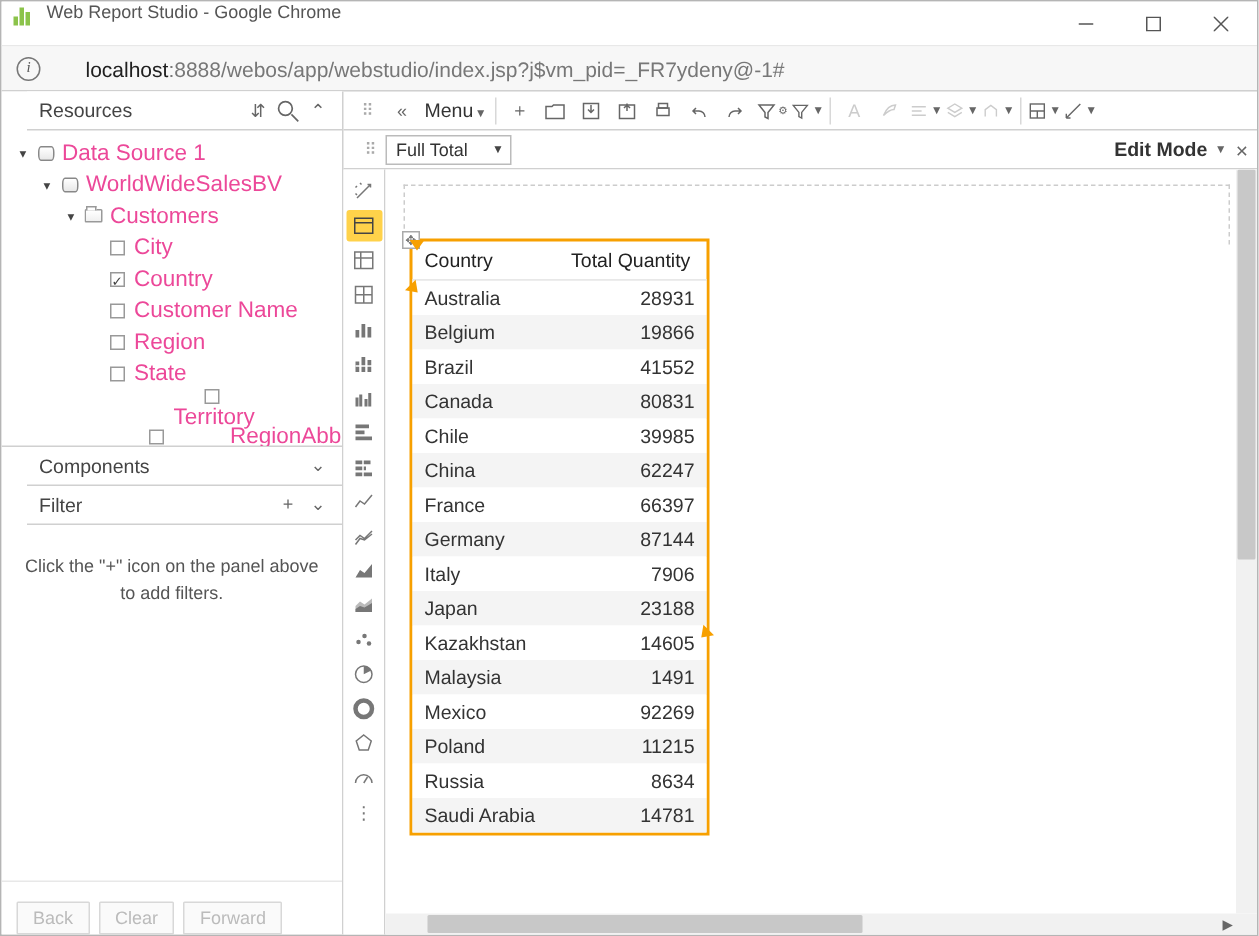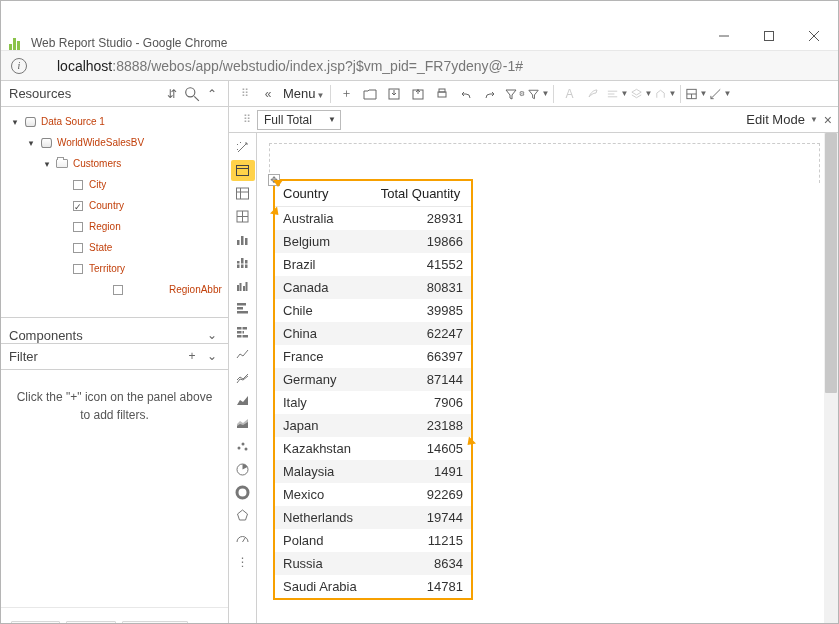--- a/index.html
+++ b/index.html
@@ -1,79 +1,79 @@
 <!DOCTYPE html>
 <html><head>
 <meta charset="utf-8">
 <style>
 * { box-sizing: border-box; margin: 0; padding: 0; font-family: "Segoe UI", Arial, sans-serif; }
 body { width: 839px; height: 624px; background: #fff; border: 1px solid #b5b5b5; overflow: hidden; font-size: 12px; color: #333; }
 
 
-.titlebar { height: 30px; background: #fff; display: flex; align-items: flex-end; padding: 0 2px 0 8px; border-bottom: 1px solid #e8e8e8; margin-top: 20px; }
+.titlebar { height: 30px; background: #fff; display: flex; align-items: flex-start; padding: 0 2px 0 8px; border-bottom: 1px solid #e8e8e8; }
 .app-icon { width: 16px; height: 16px; margin-right: 6px; display: flex; gap: 1px; align-items: flex-end; }
 .app-icon span { display: inline-block; width: 3px; background: #8bc34a; }
 .app-icon span:nth-child(1){height:6px}.app-icon span:nth-child(2){height:12px}.app-icon span:nth-child(3){height:9px}
 .title-text { flex: 1; font-size: 12px; color: #555; }
 .winbtn { width: 45px; height: 29px; display: flex; align-items: center; justify-content: center; color: #555; }
 .winbtn svg { width: 10px; height: 10px; }
 
 
 .addressbar { height: 30px; display: flex; align-items: center; padding: 0 10px; border-bottom: 1px solid #d0d0d0; background: #f7f7f7; }
 .info-icon { width: 16px; height: 16px; border: 1px solid #777; border-radius: 50%; display: flex; align-items: center; justify-content: center; font-size: 10px; font-style: italic; font-family: Georgia, serif; margin-right: 8px; color: #555; }
 .url { font-size: 14px; color: #202020; }
 .url .host { color: #202020; padding-left: 22px; }
 .url .path { color: #777; }
 
 
 .main { display: flex; height: calc(624px - 62px); }
 .left { width: 228px; border-right: 1px solid #d0d0d0; display: flex; flex-direction: column; background: #fff; }
 .right { flex: 1; display: flex; flex-direction: column; min-width: 0; }
 
 
-.pheader { height: 26px; display: flex; align-items: center; padding: 0 8px; border-bottom: 1px solid #d0d0d0; background: #fff; color: #444; }
+.pheader { height: 26px; display: flex; align-items: center; padding: 0 8px; border-bottom: 1px solid #d0d0d0; background: #fff; color: #444; margin-left: 17px; }
 .pheader .label { flex: 1; font-size: 13px; }
 .pheader .picon { width: 16px; height: 16px; display: flex; align-items: center; justify-content: center; margin-left: 4px; color: #666; }
 
 
 .tree { flex: 1; overflow: auto; padding: 4px 0 4px 4px; border-bottom: 1px solid #d0d0d0; }
 .tnode { display: flex; align-items: center; height: 21px; white-space: nowrap; padding-left: 4px; }
 .tw { width: 12px; height: 12px; display: inline-flex; align-items: center; justify-content: center; margin-right: 2px; }
 .twist { font-size: 9px; color: #444; }
 .nicon { width: 14px; height: 12px; display: inline-flex; align-items: center; justify-content: center; margin-right: 4px; }
 .cyl { width: 11px; height: 10px; border: 1px solid #888; border-radius: 2px/4px; background: linear-gradient(#fff,#e8e8e8); }
 .fold { width: 12px; height: 9px; border: 1px solid #999; border-radius: 1px; background: #fff; position: relative; }
 .fold:before { content:""; position:absolute; top:-3px; left:0; width:5px; height:2px; border:1px solid #999; border-bottom:none; background:#fff; }
 .fold.open { background: linear-gradient(#fff,#f0f0f0); }
 .col { width: 10px; height: 10px; border: 1px solid #999; background: #fff; }
 .col.checked:after { content:"✓"; font-size: 9px; position: relative; top: -3px; left: 0; color: #444; }
-.nlabel { font-size: 10px; color: #c2410c; }
-
-.components { border-bottom: 1px solid #d0d0d0; align-items: flex-end; }
+.nlabel { font-size: 15px; color: #ec4899; }
+
+.components { border-bottom: 1px solid #d0d0d0; }
 .filter-body { flex: 1; padding: 18px 10px; text-align: center; color: #555; font-size: 12px; line-height: 1.5; }
 
 
 .btns { height: 36px; display: flex; align-items: flex-end; gap: 6px; padding: 0 10px; border-top: 1px solid #e8e8e8; }
 .btn { height: 22px; padding: 0 10px; border: 1px solid #d8d8d8; background: #fafafa; color: #bbb; font-size: 12px; border-radius: 1px; }
 
 
 .toolbar { height: 26px; display: flex; align-items: center; border-bottom: 1px solid #d0d0d0; padding: 0 4px; gap: 2px; }
 .tbtn { width: 22px; height: 22px; display: flex; align-items: center; justify-content: center; color: #666; border-radius: 2px; }
 .tbtn.disabled { color: #ccc; }
 .tbtn svg { width: 14px; height: 14px; }
 .tgrab { cursor: grab; color: #aaa; font-size: 11px; letter-spacing: -2px; }
 .tsep { width: 1px; height: 18px; background: #d8d8d8; margin: 0 2px; }
 .menu-label { font-size: 13px; color: #333; padding: 0 2px; }
 .dd { font-size: 8px; color: #666; margin-left: 1px; }
 
 .subbar { height: 26px; display: flex; align-items: center; border-bottom: 1px solid #d0d0d0; padding: 0 6px; }
 .select { height: 20px; border: 1px solid #bbb; background: #fff; padding: 0 18px 0 6px; font-size: 12px; position: relative; display: flex; align-items: center; min-width: 84px; }
 .select:after { content:"▼"; position: absolute; right: 4px; font-size: 8px; color: #444; }
 .spacer { flex: 1; }
-.editmode { font-size: 13px; color: #333; display: flex; align-items: center; gap: 4px; }
+.editmode { font-size: 13px; color: #333; display: flex; align-items: center; gap: 4px; font-weight: bold; }
 .closex { font-size: 14px; color: #666; margin-left: 6px; }
 
 
 .rbody { flex: 1; display: flex; min-height: 0; }
 .iconstrip { width: 28px; border-right: 1px solid #d0d0d0; background: #fff; display: flex; flex-direction: column; align-items: center; padding: 4px 0; gap: 2px; overflow: hidden; }
 .sbtn { width: 24px; height: 21px; display: flex; align-items: center; justify-content: center; color: #777; border-radius: 2px; }
 .sbtn.active { background: #ffd24a; color: #444; }
 .sbtn svg { width: 15px; height: 15px; }
 
 .canvas-wrap { flex: 1; position: relative; overflow: hidden; background: #fff; }
@@ -190,30 +190,37 @@
             <span class="nicon">
               <span class="col checked"></span>
             </span>
             <span class="nlabel">Country</span>
           </div>
           <div class="tnode" style="padding-left: 52px;">
             <span class="tw"></span>
             <span class="nicon">
               <span class="col"></span>
             </span>
+            <span class="nlabel">Customer Name</span>
+          </div>
+          <div class="tnode" style="padding-left: 52px;">
+            <span class="tw"></span>
+            <span class="nicon">
+              <span class="col"></span>
+            </span>
             <span class="nlabel">Region</span>
           </div>
           <div class="tnode" style="padding-left: 52px;">
             <span class="tw"></span>
             <span class="nicon">
               <span class="col"></span>
             </span>
             <span class="nlabel">State</span>
           </div>
-          <div class="tnode" style="padding-left: 52px;">
+          <div class="tnode" style="padding-left: 52px; flex-direction: column;">
             <span class="tw"></span>
             <span class="nicon">
               <span class="col"></span>
             </span>
             <span class="nlabel">Territory</span>
           </div>
           <div class="tnode" style="padding-left: 52px; gap: 40px;">
             <span class="tw"></span>
             <span class="nicon">
               <span class="col"></span>
@@ -532,24 +539,20 @@
                   </tr>
                   <tr>
                     <td>Malaysia</td>
                     <td>1491</td>
                   </tr>
                   <tr>
                     <td>Mexico</td>
                     <td>92269</td>
                   </tr>
                   <tr>
-                    <td>Netherlands</td>
-                    <td>19744</td>
-                  </tr>
-                  <tr>
                     <td>Poland</td>
                     <td>11215</td>
                   </tr>
                   <tr>
                     <td>Russia</td>
                     <td>8634</td>
                   </tr>
                   <tr>
                     <td>Saudi Arabia</td>
                     <td>14781</td>

